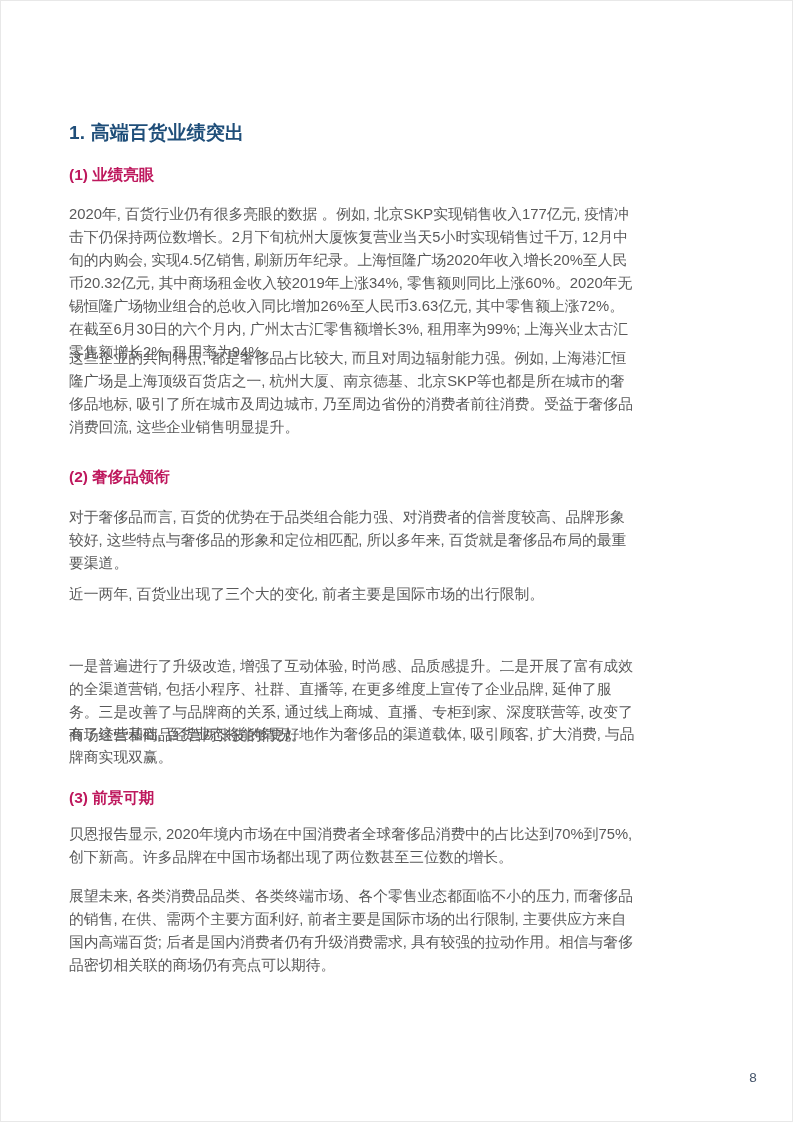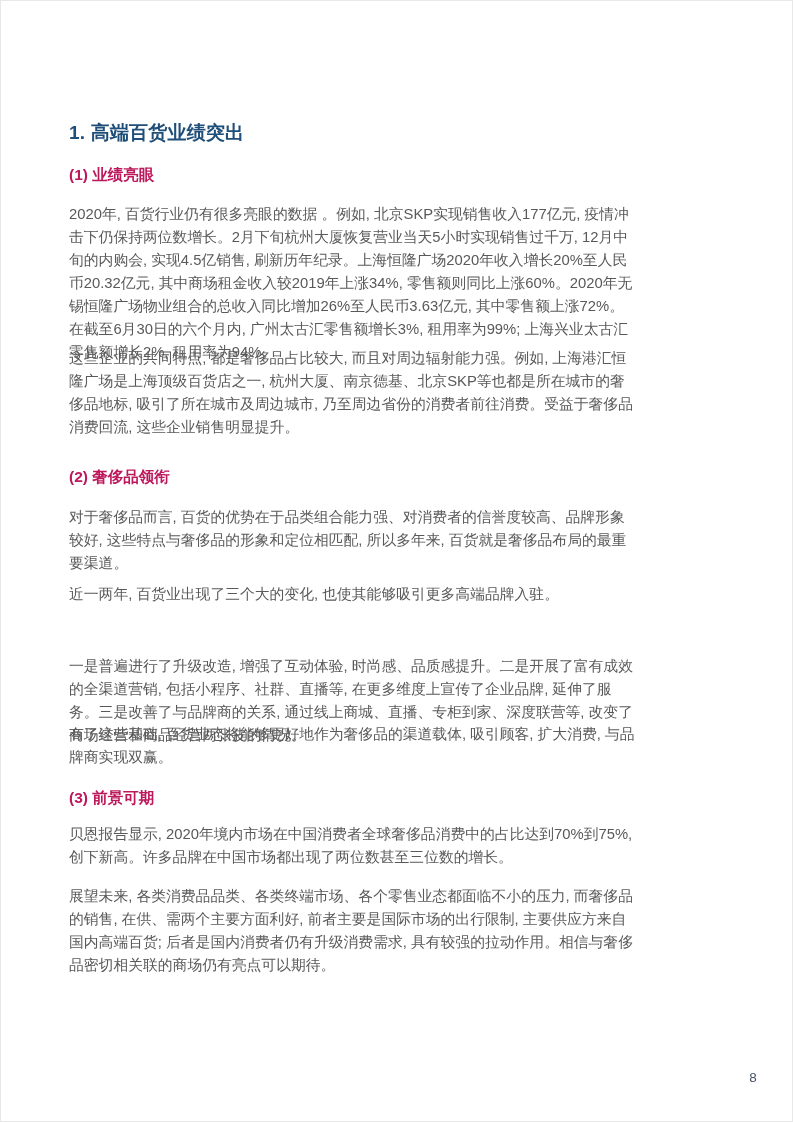--- a/index.html
+++ b/index.html
@@ -66,21 +66,21 @@
   <h2 class="block doc-subheading" style="top:164px;">(1) 业绩亮眼</h2>
 
   <p class="block doc-paragraph" style="top:202px;">2020年, 百货行业仍有很多亮眼的数据 。例如, 北京SKP实现销售收入177亿元, 疫情冲击下仍保持两位数增长。2月下旬杭州大厦恢复营业当天5小时实现销售过千万, 12月中旬的内购会, 实现4.5亿销售, 刷新历年纪录。上海恒隆广场2020年收入增长20%至人民币20.32亿元, 其中商场租金收入较2019年上涨34%, 零售额则同比上涨60%。2020年无锡恒隆广场物业组合的总收入同比增加26%至人民币3.63亿元, 其中零售额上涨72%。在截至6月30日的六个月内, 广州太古汇零售额增长3%, 租用率为99%; 上海兴业太古汇零售额增长2%, 租用率为94%。</p>
 
   <p class="block doc-paragraph" style="top:346px;">这些企业的共同特点, 都是奢侈品占比较大, 而且对周边辐射能力强。例如, 上海港汇恒隆广场是上海顶级百货店之一, 杭州大厦、南京德基、北京SKP等也都是所在城市的奢侈品地标, 吸引了所在城市及周边城市, 乃至周边省份的消费者前往消费。受益于奢侈品消费回流, 这些企业销售明显提升。</p>
 
   <h2 class="block doc-subheading" style="top:466px;">(2) 奢侈品领衔</h2>
 
   <p class="block doc-paragraph" style="top:505px;">对于奢侈品而言, 百货的优势在于品类组合能力强、对消费者的信誉度较高、品牌形象较好, 这些特点与奢侈品的形象和定位相匹配, 所以多年来, 百货就是奢侈品布局的最重要渠道。</p>
 
-  <p class="block doc-paragraph" style="top:582px;">近一两年, 百货业出现了三个大的变化, 也使其能够吸引更多高端品牌入驻。</p>
+  <p class="block doc-paragraph" style="top:582px;">近一两年, 百货业出现了三个大的变化, 前者主要是国际市场的出行限制。</p>
 
   <p class="block doc-paragraph" style="top:626px;margin-top:28px;">一是普遍进行了升级改造, 增强了互动体验, 时尚感、品质感提升。二是开展了富有成效的全渠道营销, 包括小程序、社群、直播等, 在更多维度上宣传了企业品牌, 延伸了服务。三是改善了与品牌商的关系, 通过线上商城、直播、专柜到家、深度联营等, 改变了商场经营和商品经营两张皮的情况。</p>
 
   <p class="block doc-paragraph" style="top:722px;">有了这些基础, 百货业态将能够更好地作为奢侈品的渠道载体, 吸引顾客, 扩大消费, 与品牌商实现双赢。</p>
 
   <h2 class="block doc-subheading" style="top:787px;">(3) 前景可期</h2>
 
   <p class="block doc-paragraph" style="top:822px;">贝恩报告显示, 2020年境内市场在中国消费者全球奢侈品消费中的占比达到70%到75%, 创下新高。许多品牌在中国市场都出现了两位数甚至三位数的增长。</p>
 
   <p class="block doc-paragraph" style="top:884px;">展望未来, 各类消费品品类、各类终端市场、各个零售业态都面临不小的压力, 而奢侈品的销售, 在供、需两个主要方面利好, 前者主要是国际市场的出行限制, 主要供应方来自国内高端百货; 后者是国内消费者仍有升级消费需求, 具有较强的拉动作用。相信与奢侈品密切相关联的商场仍有亮点可以期待。</p>

